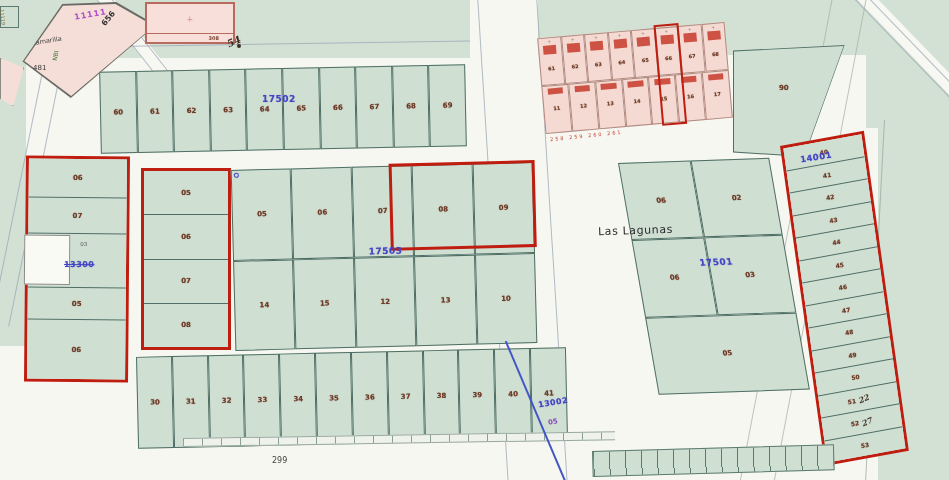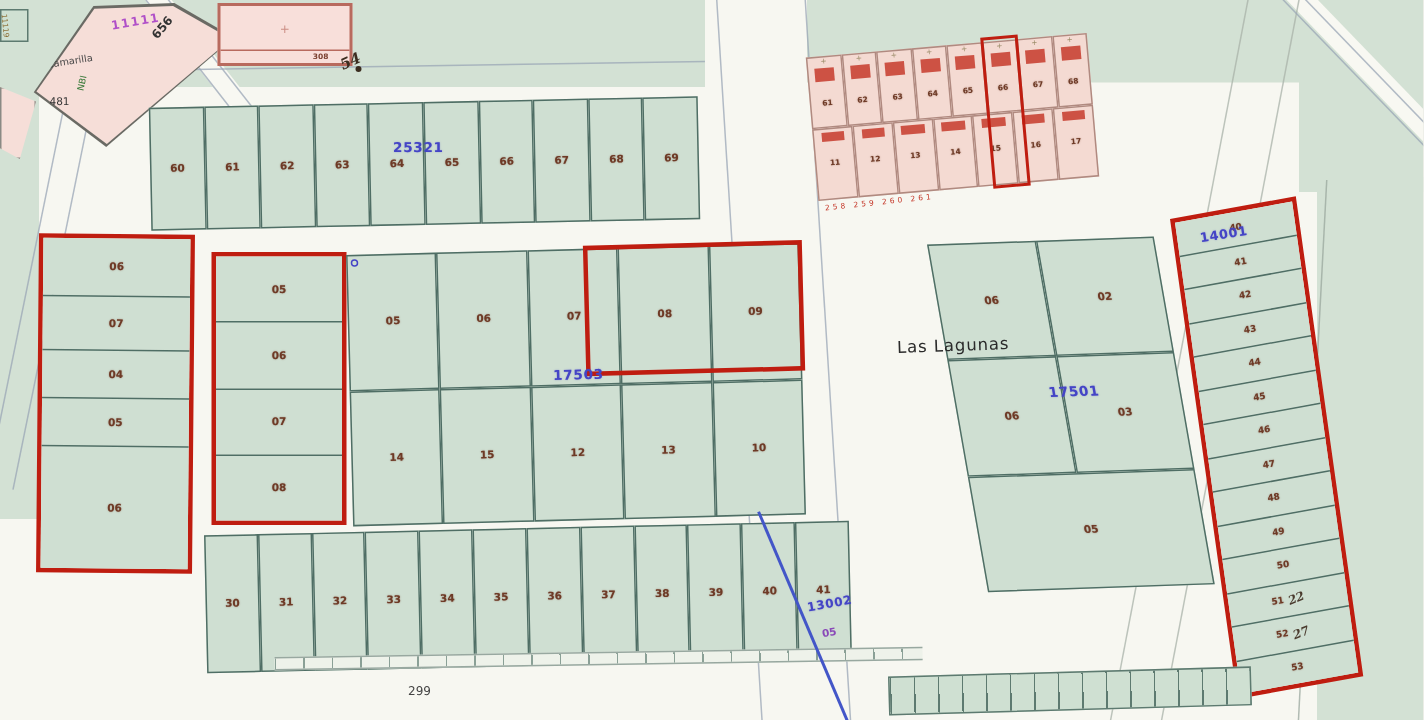--- a/index.html
+++ b/index.html
@@ -126,21 +126,21 @@
       </div>
 
       <div class="parcel">
         <span class="num">68</span>
       </div>
 
       <div class="parcel">
         <span class="num">69</span>
       </div>
     </div>
-  <span class="blue" style="left:262px;top:94px">25321</span>
+  <span class="blue" style="left:262px;top:94px">17502</span>
 
   <div class="block blkcol" style="left:541px;top:30px;width:188px;height:96px;transform:rotate(-5deg)">
     <div class="crow" style="height:58px">
 
         <div class="pcell">
           <span class="plus">+</span>
           <span class="bld"></span>
           <span class="num s">61</span>
         </div>
 
@@ -220,31 +220,38 @@
 
         <div class="pcell">
           <span class="bld low"></span>
           <span class="num s">17</span>
         </div>
       </div>
     <div class="redbox" style="left:117px;top:-3px;width:25px;height:101px;border-width:2.5px"></div>
     <span class="lbl" style="left:4px;bottom:-8px;font-size:5px;color:#c5392b;letter-spacing:2px;transform:rotate(-1deg)">258 259 260 261</span>
   </div>
 
+  <div class="clip" style="left:733px;top:45px;width:115px;height:112px;background:#4f6e65;
+       clip-path:polygon(0 5%,97% 0,62% 100%,0 96%)">
+    <div style="position:absolute;inset:1px;background:#cfdfd2;clip-path:polygon(0 5%,97% 0,62% 100%,0 96%)"></div>
+    <span class="num" style="position:absolute;left:40%;top:35%">90</span>
+  </div>
 
   <div class="block blkcol" style="left:25px;top:156px;width:104px;height:226px;border:3px solid #bf1d10;transform:rotate(0.5deg)">
     <div class="lrow" style="height:38px">
       <span class="num">06</span>
       </div>
     <div class="lrow" style="height:36px">
       <span class="num">07</span>
       </div>
-    <div class="lrow" style="height:32px">
-      <span class="num">04</span>
-      </div>
+    <div class="lrow" style="height:54px">
+      <div style="position:absolute;left:-4px;top:1px;width:46px;height:50px;background:#fafaf5;border:1px solid #8a8a86"></div>
+      <span class="lbl" style="left:52px;top:7px;font-size:5.5px;color:#555">03</span>
+      <span class="blue" style="left:36px;top:26px;font-size:8px;text-decoration:line-through">13300</span>
+    </div>
     <div class="lrow" style="height:32px">
       <span class="num">05</span>
       </div>
     <div class="lrow" style="flex:1">
       <span class="num">06</span>
       </div>
   </div>
 
   <div class="block blkcol" style="left:141px;top:168px;width:90px;height:182px;border:3px solid #bf1d10">
 

